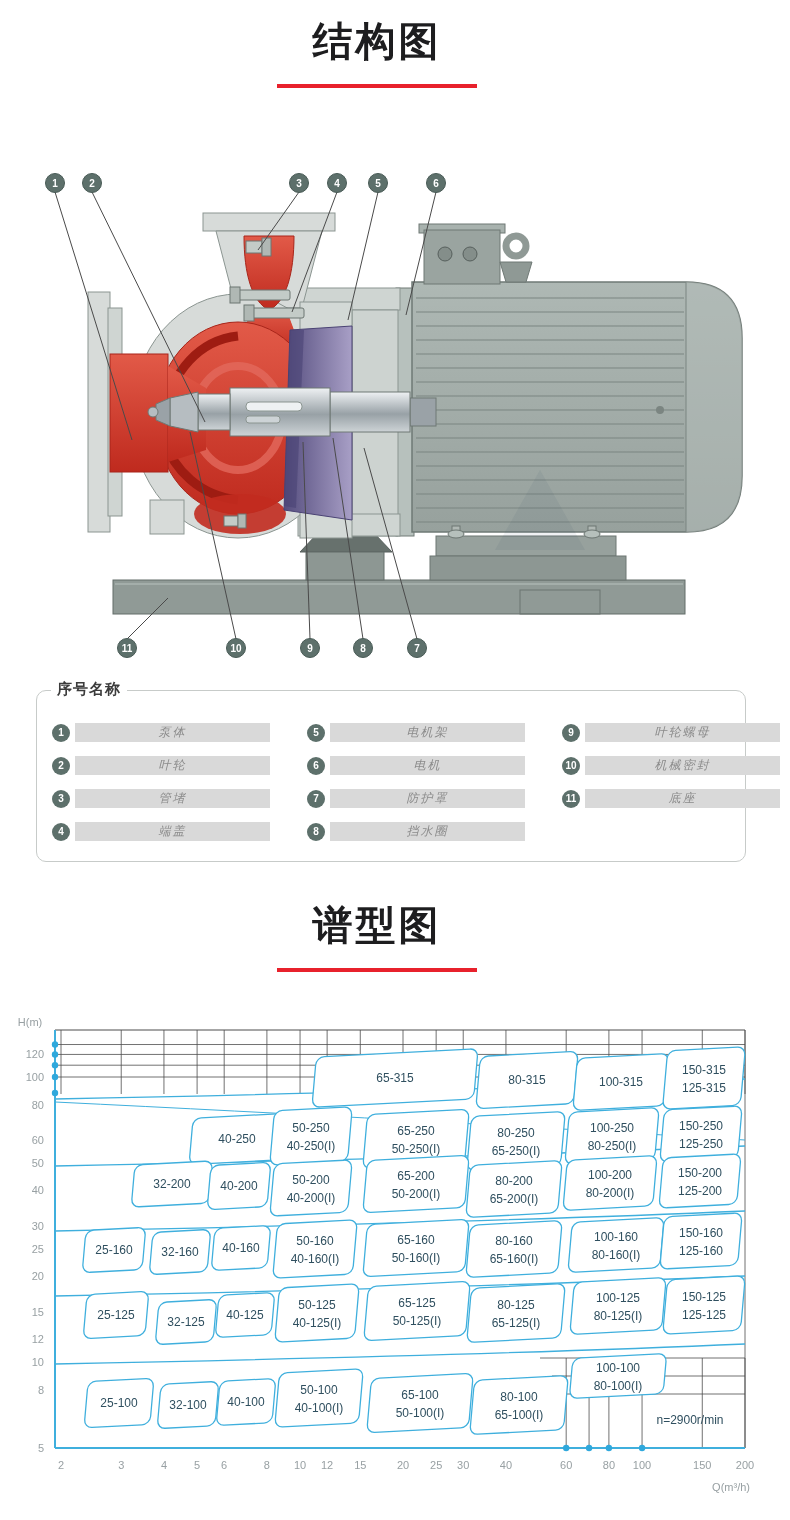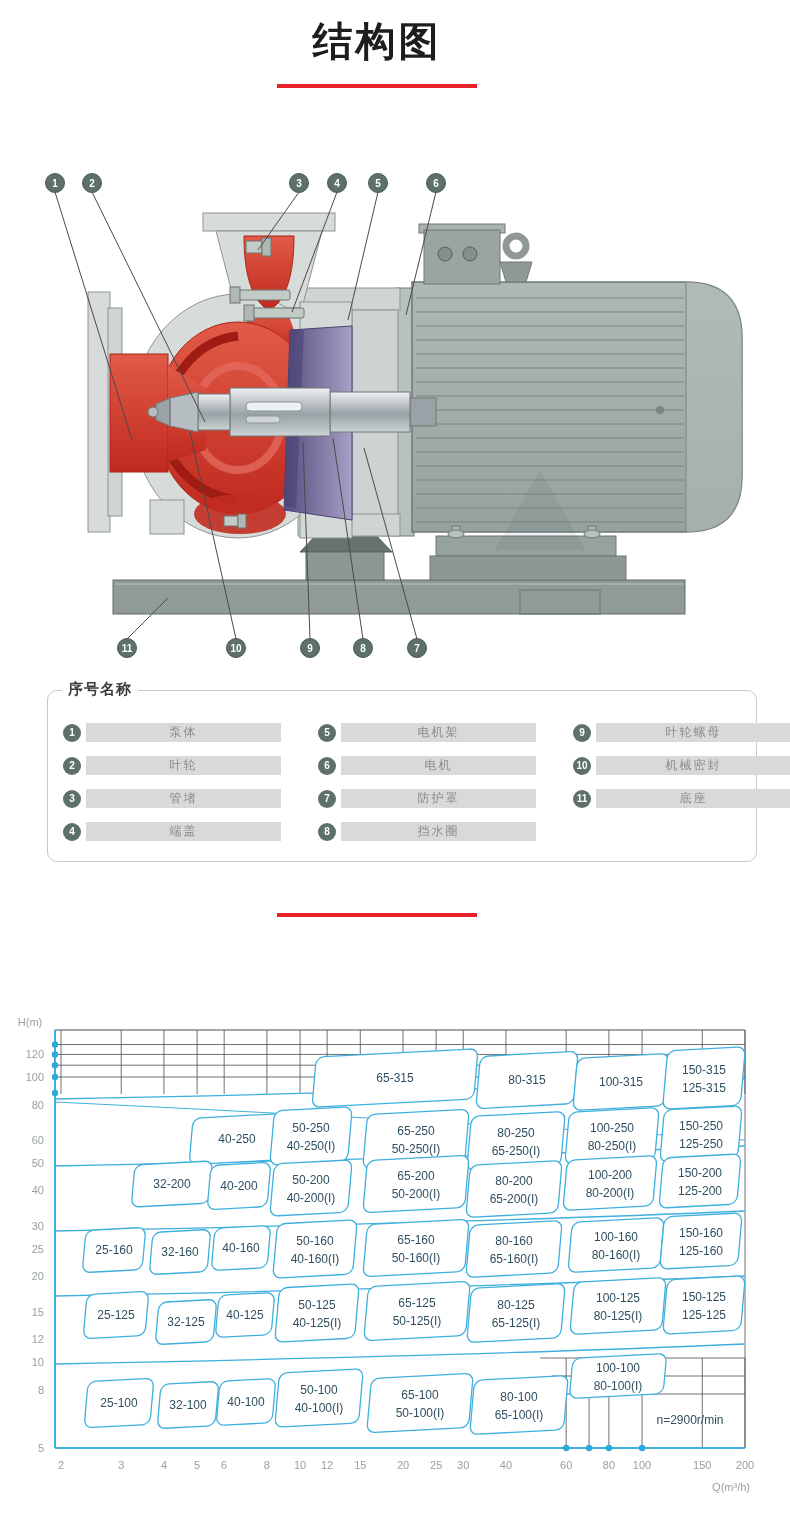--- a/index.html
+++ b/index.html
@@ -5,32 +5,32 @@
   html,body{margin:0;padding:0;}
   body{
     width:790px;height:1520px;position:relative;overflow:hidden;
     background:#ffffff;font-family:"Liberation Sans",sans-serif;
   }
   .sec-title{position:absolute;left:0;width:754px;text-align:center;}
   .sec-title h2{margin:0;font-size:40px;font-weight:bold;color:#1d1d1f;letter-spacing:3px;}
   .sec-title .rule{width:200px;height:4px;margin:15px auto 0;}
   #pump-svg{position:absolute;left:0;top:140px;}
   #chart-svg{position:absolute;left:0;top:1010px;}
-  .parts-box{position:absolute;left:47px;top:690px;width:708px;height:170px;
+  .parts-box{position:absolute;left:36px;top:690px;width:708px;height:170px;
     border:1px solid #c7cbc9;border-radius:10px;background:#fff;}
   .parts-title{position:absolute;top:-11px;left:14px;background:#fff;padding:0 6px;
     font-size:15px;font-weight:bold;color:#3c3c3c;letter-spacing:1px;}
   .pcol{position:absolute;top:32px;width:218px;}
   #pcol0{left:15px;} #pcol1{left:270px;} #pcol2{left:525px;}
   .part-item{display:flex;align-items:center;margin-bottom:14px;height:19px;}
   .part-num{width:18px;height:18px;border-radius:50%;background:#5d706b;color:#fff;
     font-size:10px;font-weight:bold;display:flex;align-items:center;justify-content:center;
     flex:0 0 18px;line-height:1;}
   .part-bar{flex:1;height:19px;background:#d9d9d9;margin-left:5px;display:flex;
-    align-items:center;justify-content:center;font-size:12px;color:#8b8b8b;letter-spacing:2px;}
+    align-items:center;justify-content:center;font-size:12px;color:#8b8b8b;letter-spacing:2px;font-style:italic;}
   svg text{font-family:"Liberation Sans",sans-serif;}
 </style>
 </head>
 <body>
 
 <div class="sec-title" style="top:14px">
   <h2>结构图</h2>
   <div class="rule" id="rule1" style="background: rgb(232, 33, 44);"></div>
 </div>
 
@@ -273,20 +273,21 @@
         <span class="part-bar">机械密封</span>
       </div>
       <div class="part-item">
         <span class="part-num">11</span>
         <span class="part-bar">底座</span>
       </div>
     </div>
 </div>
 
 <div class="sec-title" style="top:898px">
+  <h2>谱型图</h2>
   <div class="rule" id="rule2" style="background: rgb(232, 33, 44);"></div>
 </div>
 
 <svg id="chart-svg" width="790" height="505" viewBox="0 0 790 505">
     <line x1="61" y1="20" x2="61" y2="84" stroke="#4d4d4d" stroke-width="0.8"></line>
     <line x1="121.22321059704299" y1="20" x2="121.22321059704299" y2="84" stroke="#4d4d4d" stroke-width="0.8"></line>
     <line x1="163.9522585170816" y1="20" x2="163.9522585170816" y2="84" stroke="#4d4d4d" stroke-width="0.8"></line>
     <line x1="197.09548296583685" y1="20" x2="197.09548296583685" y2="84" stroke="#4d4d4d" stroke-width="0.8"></line>
     <line x1="224.17546911412455" y1="20" x2="224.17546911412455" y2="84" stroke="#4d4d4d" stroke-width="0.8"></line>
     <line x1="266.9045170341632" y1="20" x2="266.9045170341632" y2="84" stroke="#4d4d4d" stroke-width="0.8"></line>

